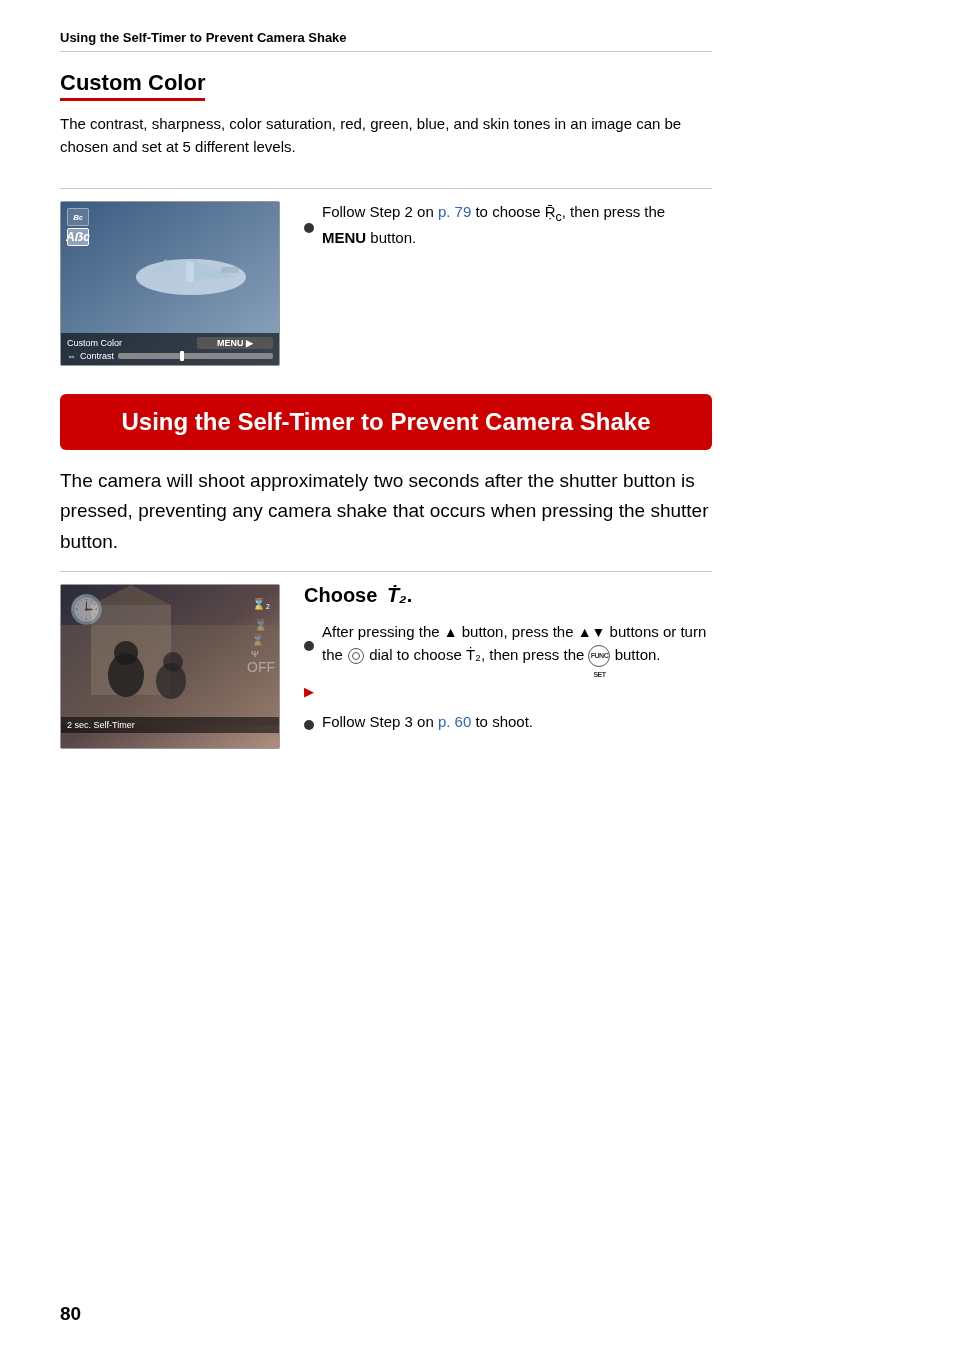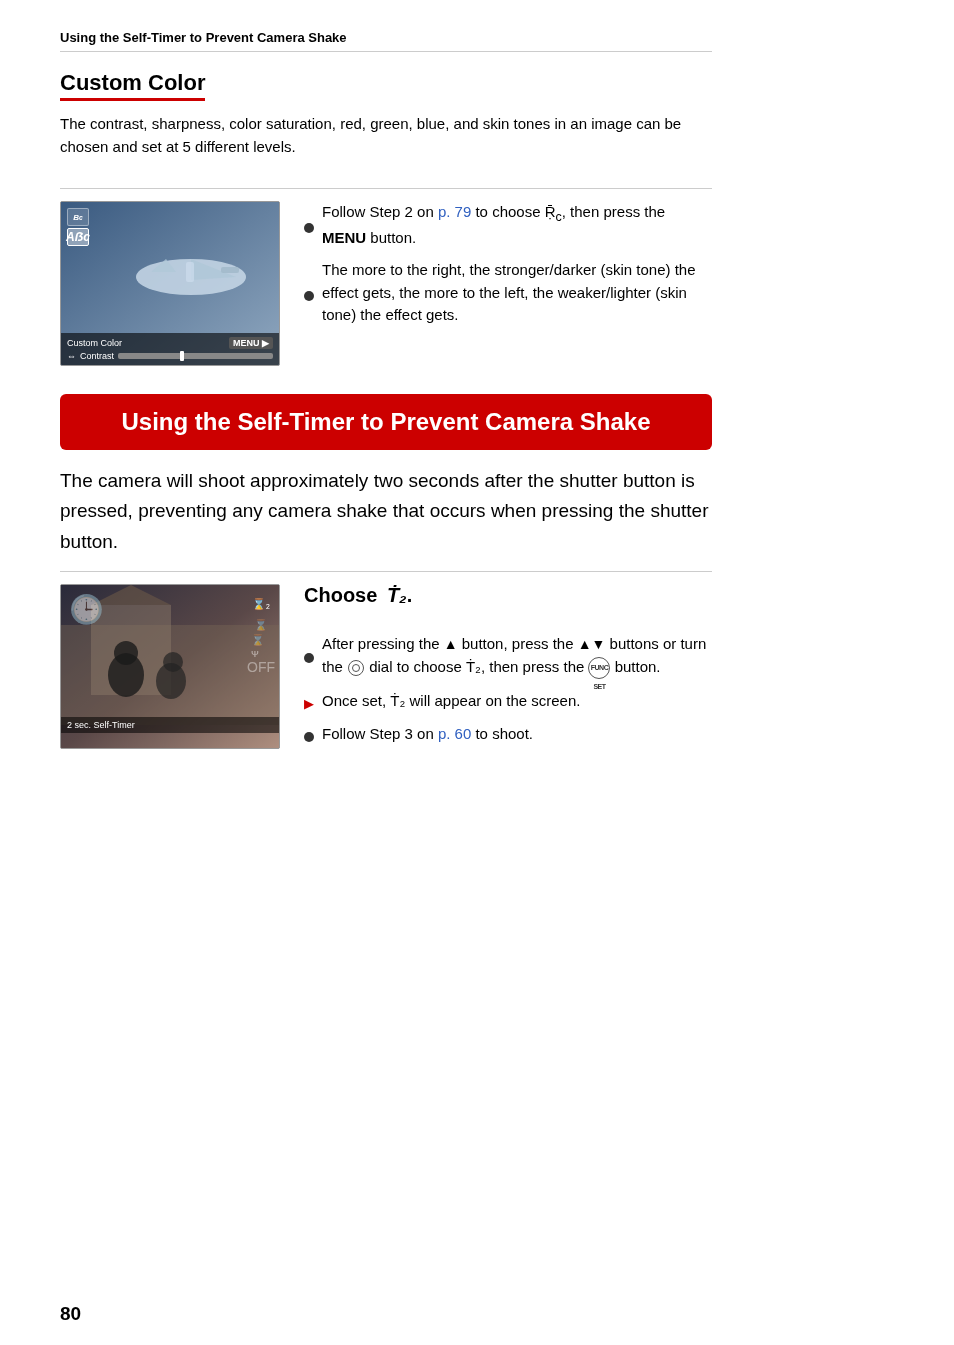--- a/index.html
+++ b/index.html
@@ -78,21 +78,21 @@
     .cam-overlay-cc .row1 {
       display: flex;
       justify-content: space-between;
       align-items: center;
       margin-bottom: 2px;
     }
     .cam-overlay-cc .menu-btn {
       background: #555;
       color: #fff;
       font-size: 9px;
-      padding: 1px 4px;
+      padding: 1px 20px;
       border-radius: 2px;
       font-weight: bold;
     }
     .cam-overlay-cc .contrast-row {
       display: flex;
       align-items: center;
       gap: 4px;
       font-size: 9px;
     }
     .cam-overlay-cc .contrast-bar {
@@ -228,21 +228,21 @@
       font-size: 20px;
       color: rgba(255,255,255,0.7);
       font-weight: bold;
     }
     .choose-text {
       flex: 1;
     }
     .choose-title {
       font-size: 20px;
       font-weight: bold;
-      margin-bottom: 26px;
+      margin-bottom: 14px;
     }
     .arrow-right-bullet {
       color: #c00;
       font-size: 13px;
       margin-top: 5px;
       flex-shrink: 0;
     }
     .page-number {
       position: absolute;
       bottom: 20px;
@@ -347,26 +347,20 @@
         </div>
       </div>
 
       <ul class="bullet-list">
         <li>
           <span class="bullet-circle"></span>
           <span>
             Follow Step 2 on <a href="#" class="link-text">p. 79</a> to choose Ṝ<sub>c</sub>, then press the <span class="bold-text key-menu">MENU</span> button.
           </span>
         </li>
-        <li>
-          <span class="bullet-circle"></span>
-          <span>
-            The more to the right, the stronger/darker (skin tone) the effect gets, the more to the left, the weaker/lighter (skin tone) the effect gets.
-          </span>
-        </li>
       </ul>
     </div>
   </div>
 
   <div class="big-section">
     <span>Using the Self-Timer to Prevent Camera Shake</span>
   </div>
 
   <p class="section2-intro">The camera will shoot approximately two seconds after the shutter button is pressed, preventing any camera shake that occurs when pressing the shutter button.</p>
 
@@ -420,23 +414,20 @@
 
       <ul class="bullet-list">
         <li>
           <span class="bullet-circle"></span>
           <span>
             After pressing the <span class="key-arrows">▲</span> button, press the <span class="key-arrows">▲▼</span> buttons or turn the <span class="dial-icon"></span> dial to choose Ṫ₂, then press the <span class="func-btn">FUNC<br>SET</span> button.
           </span>
         </li>
         <li>
           <span class="arrow-right-bullet">▶</span>
-          <span>
-            Once set, Ṫ₂ will appear on the screen.
-          </span>
         </li>
         <li>
           <span class="bullet-circle"></span>
           <span>
             Follow Step 3 on <a href="#" class="link-text">p. 60</a> to shoot.
           </span>
         </li>
       </ul>
     </div>
   </div>

